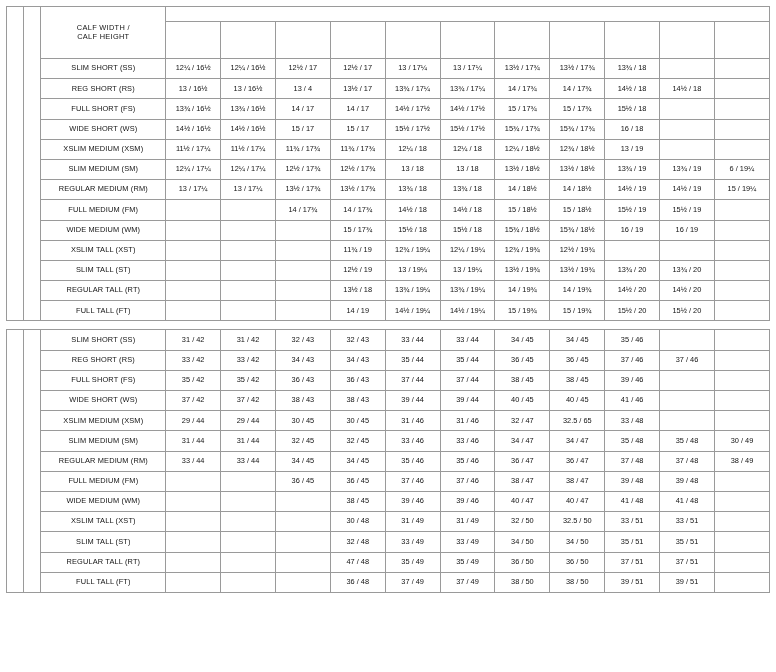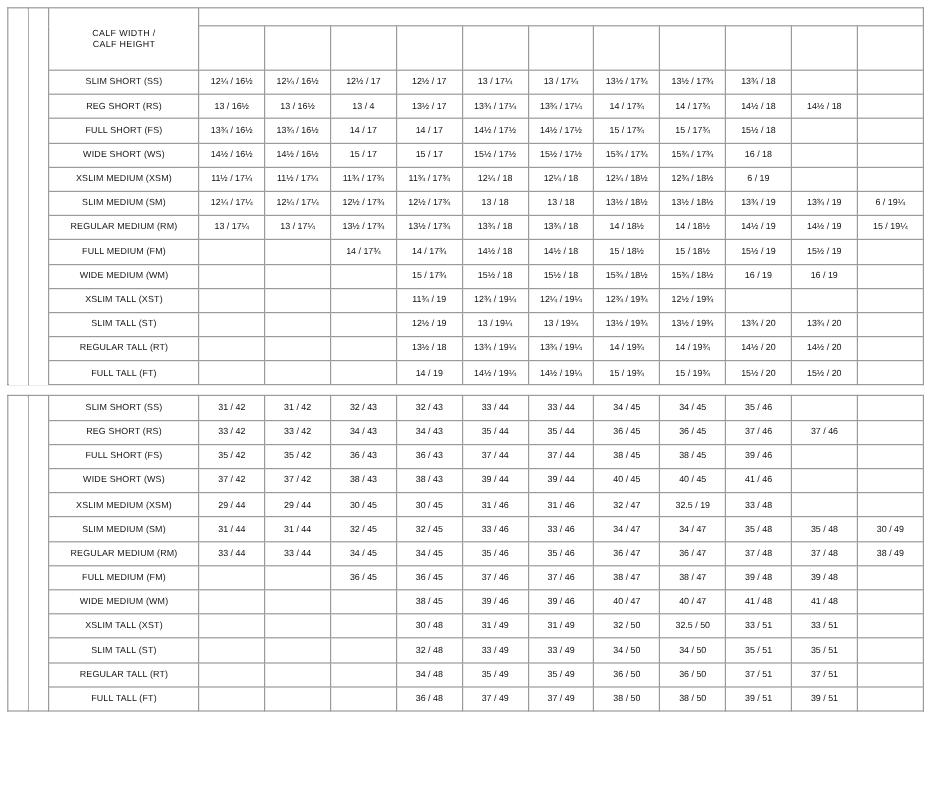--- a/index.html
+++ b/index.html
@@ -226,21 +226,21 @@
         <tr>
           <td class="rowname">XSLIM MEDIUM (XSM)</td>
           <td class="cell shade">11½ / 17¼</td>
           <td class="cell shade">11½ / 17¼</td>
           <td class="cell shade">11¾ / 17¾</td>
           <td class="cell shade">11¾ / 17¾</td>
           <td class="cell shade">12¼ / 18</td>
           <td class="cell shade">12¼ / 18</td>
           <td class="cell shade">12¼ / 18½</td>
           <td class="cell shade">12¾ / 18½</td>
-          <td class="cell shade">6 / 19</td>
+          <td class="cell shade">13 / 19</td>
           <td class="cell empty"></td>
           <td class="cell empty"></td>
         </tr>
         <tr>
           <td class="rowname">SLIM MEDIUM (SM)</td>
           <td class="cell shade">12¼ / 17¼</td>
           <td class="cell shade">12¼ / 17¼</td>
           <td class="cell shade">12½ / 17¾</td>
           <td class="cell shade">12½ / 17¾</td>
           <td class="cell shade">13 / 18</td>
@@ -431,21 +431,21 @@
         </tr>
         <tr>
           <td class="rowname">XSLIM MEDIUM (XSM)</td>
           <td class="cell shade">29 / 44</td>
           <td class="cell shade">29 / 44</td>
           <td class="cell shade">30 / 45</td>
           <td class="cell shade">30 / 45</td>
           <td class="cell shade">31 / 46</td>
           <td class="cell shade">31 / 46</td>
           <td class="cell shade">32 / 47</td>
-          <td class="cell shade">32.5 / 19</td>
+          <td class="cell shade">32.5 / 65</td>
           <td class="cell shade">33 / 48</td>
           <td class="cell empty"></td>
           <td class="cell empty"></td>
         </tr>
         <tr>
           <td class="rowname">SLIM MEDIUM (SM)</td>
           <td class="cell shade">31 / 44</td>
           <td class="cell shade">31 / 44</td>
           <td class="cell shade">32 / 45</td>
           <td class="cell shade">32 / 45</td>
@@ -525,21 +525,21 @@
           <td class="cell shade">34 / 50</td>
           <td class="cell shade">35 / 51</td>
           <td class="cell shade">35 / 51</td>
           <td class="cell empty"></td>
         </tr>
         <tr>
           <td class="rowname">REGULAR TALL (RT)</td>
           <td class="cell empty"></td>
           <td class="cell empty"></td>
           <td class="cell empty"></td>
-          <td class="cell shade">34 / 48</td>
+          <td class="cell shade">47 / 48</td>
           <td class="cell shade">35 / 49</td>
           <td class="cell shade">35 / 49</td>
           <td class="cell shade">36 / 50</td>
           <td class="cell shade">36 / 50</td>
           <td class="cell shade">37 / 51</td>
           <td class="cell shade">37 / 51</td>
           <td class="cell empty"></td>
         </tr>
         <tr>
           <td class="rowname">FULL TALL (FT)</td>

